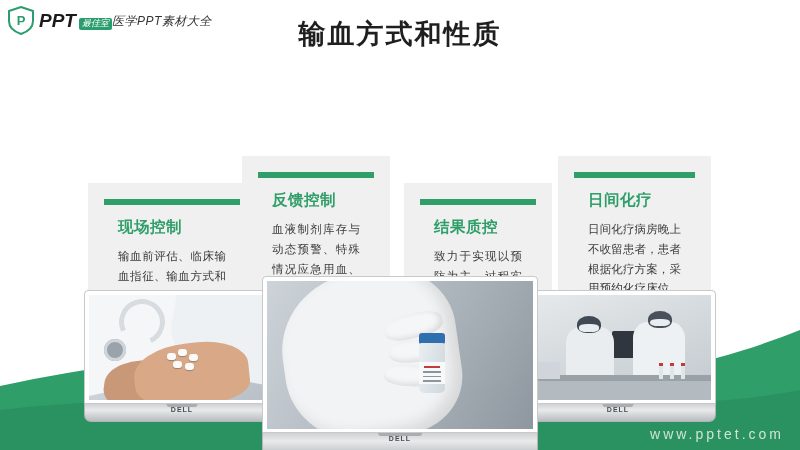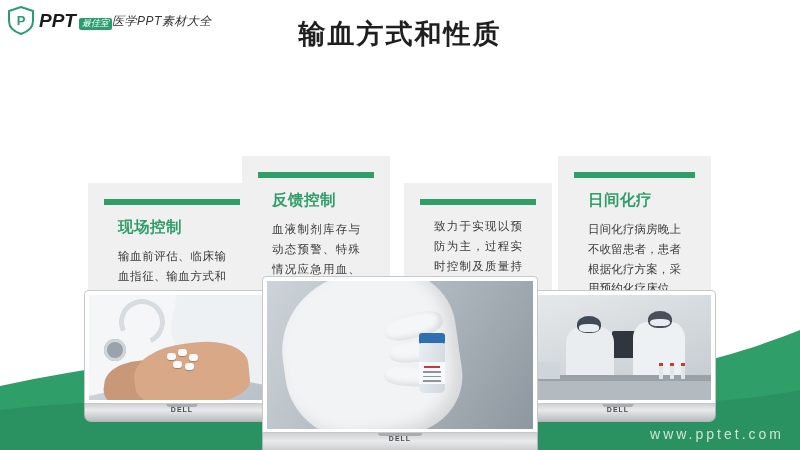--- a/index.html
+++ b/index.html
@@ -181,20 +181,21 @@
       <div class="card-bar"></div>
       <div class="card-inner">
         <div class="card-head">反馈控制</div>
         <div class="card-body">血液制剂库存与动态预警、特殊情况应急用血、输血不良反应、临床具体用血、自体输血与用血趋势分析、输血后合理性</div>
       </div>
     </div>
 
     <div class="card" id="card-2">
       <div class="card-bar"></div>
       <div class="card-inner">
+        <div class="card-head">结果质控</div>
         <div class="card-body">致力于实现以预防为主，过程实时控制及质量持续改进的智能化临床用血全面质量管理</div>
       </div>
     </div>
 
     <div class="card" id="card-3">
       <div class="card-bar"></div>
       <div class="card-inner">
         <div class="card-head">日间化疗</div>
         <div class="card-body">日间化疗病房晚上不收留患者，患者根据化疗方案，采用预约化疗床位，采用分时段来院完成治疗</div>
       </div>

